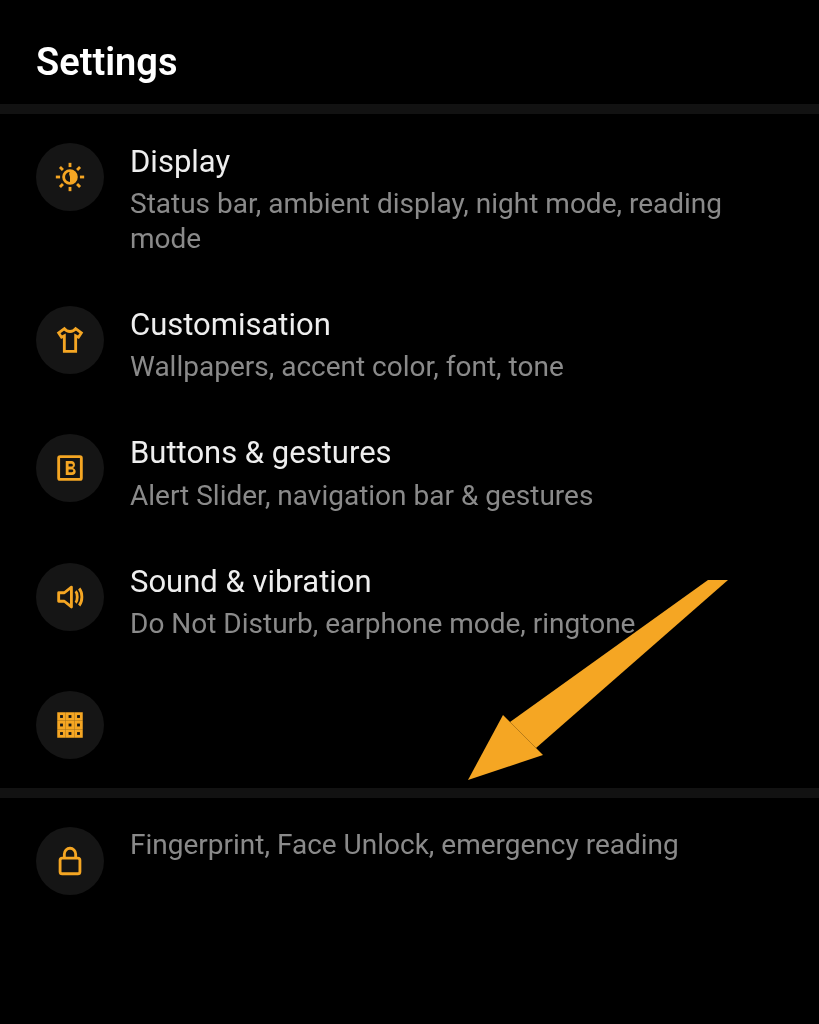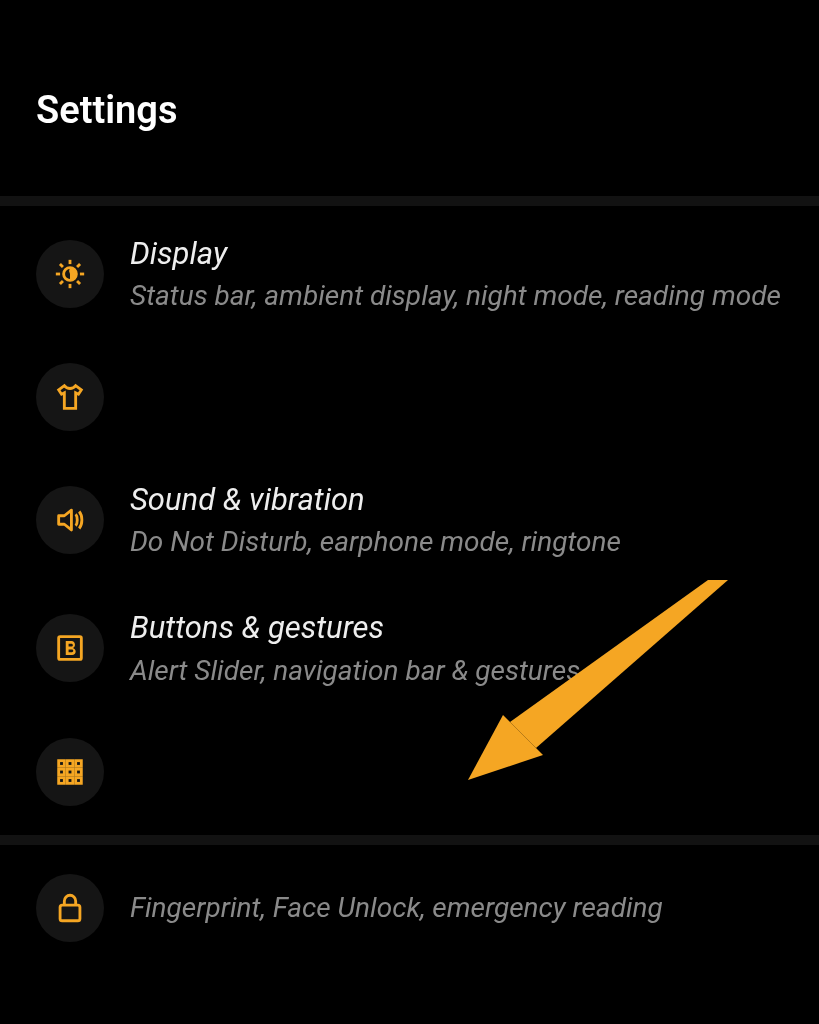--- a/index.html
+++ b/index.html
@@ -5,41 +5,38 @@
   * { box-sizing: border-box; margin: 0; padding: 0; }
   html, body {
     width: 819px;
     height: 1024px;
     background: #000;
     font-family: -apple-system, BlinkMacSystemFont, "Segoe UI", Roboto, sans-serif;
     color: #fff;
     overflow: hidden;
   }
   .header {
-    padding: 40px 0 64px 36px;
-    margin-top: 48px;
+    padding: 40px 0 20px 36px;
   }
   .header h1 {
     font-size: 38px;
     font-weight: 600;
     color: #fff;
   }
   .divider {
     height: 10px;
     background: #121212;
   }
   .list {
     padding: 4px 0;
   }
   .item {
     display: flex;
-    align-items: center;
     padding: 25px 24px 25px 36px;
     cursor: pointer;
-    font-style: italic;
   }
   .icon-circle {
     width: 68px;
     height: 68px;
     border-radius: 50%;
     background: #151515;
     display: flex;
     align-items: center;
     justify-content: center;
     flex-shrink: 0;
@@ -104,46 +101,50 @@
       <div class="subtitle">Status bar, ambient display, night mode, reading mode</div>
     </div>
   </div>
 
   <div class="item">
     <div class="icon-circle">
       <svg viewBox="0 0 24 24">
         <path d="M4 7 L8 4 C8 4 9.5 6 12 6 C14.5 6 16 4 16 4 L20 7 L18 10 L16 9 L16 20 L8 20 L8 9 L6 10 Z" stroke="#F5A623" fill="none"></path>
       </svg>
     </div>
+    <div class="text-col">
+      <div class="title">Customisation</div>
+      <div class="subtitle">Wallpapers, accent color, font, tone</div>
+    </div>
+  </div>
+
+  <div class="item">
+    <div class="icon-circle">
+      <svg viewBox="0 0 24 24">
+        <rect x="4" y="4" width="16" height="16" rx="1" stroke="#F5A623" fill="none"></rect>
+        <path d="M9 7 L9 17 L13.5 17 C15 17 16 16 16 14.5 C16 13.2 15 12.3 14 12 C15 11.7 15.5 10.8 15.5 9.7 C15.5 8.2 14.5 7 13 7 Z M11 9 L13 9 C13.6 9 14 9.4 14 10 C14 10.6 13.6 11 13 11 L11 11 Z M11 13 L13.3 13 C14 13 14.3 13.5 14.3 14 C14.3 14.6 14 15 13.3 15 L11 15 Z" fill="#F5A623" stroke="none"></path>
+      </svg>
+    </div>
+    <div class="text-col">
+      <div class="title">Buttons &amp; gestures</div>
+      <div class="subtitle">Alert Slider, navigation bar &amp; gestures</div>
+    </div>
   </div>
 
   <div class="item">
     <div class="icon-circle">
       <svg viewBox="0 0 24 24">
         <path d="M4 9 L4 15 L8 15 L13 19 L13 5 L8 9 Z" stroke="#F5A623" fill="none" stroke-linejoin="round"></path>
         <path d="M16 8 C17.5 9.5 17.5 14.5 16 16" stroke="#F5A623" fill="none"></path>
         <path d="M18.5 6 C21 9 21 15 18.5 18" stroke="#F5A623" fill="none"></path>
       </svg>
     </div>
     <div class="text-col">
       <div class="title">Sound &amp; vibration</div>
       <div class="subtitle">Do Not Disturb, earphone mode, ringtone</div>
-    </div>
-  </div>
-
-  <div class="item">
-    <div class="icon-circle">
-      <svg viewBox="0 0 24 24">
-        <rect x="4" y="4" width="16" height="16" rx="1" stroke="#F5A623" fill="none"></rect>
-        <path d="M9 7 L9 17 L13.5 17 C15 17 16 16 16 14.5 C16 13.2 15 12.3 14 12 C15 11.7 15.5 10.8 15.5 9.7 C15.5 8.2 14.5 7 13 7 Z M11 9 L13 9 C13.6 9 14 9.4 14 10 C14 10.6 13.6 11 13 11 L11 11 Z M11 13 L13.3 13 C14 13 14.3 13.5 14.3 14 C14.3 14.6 14 15 13.3 15 L11 15 Z" fill="#F5A623" stroke="none"></path>
-      </svg>
-    </div>
-    <div class="text-col">
-      <div class="title">Buttons &amp; gestures</div>
-      <div class="subtitle">Alert Slider, navigation bar &amp; gestures</div>
     </div>
   </div>
 
   <div class="item">
     <div class="icon-circle">
       <svg viewBox="0 0 24 24">
         <rect x="4" y="4" width="4" height="4" stroke="#F5A623" fill="none"></rect>
         <rect x="10" y="4" width="4" height="4" stroke="#F5A623" fill="none"></rect>
         <rect x="16" y="4" width="4" height="4" stroke="#F5A623" fill="none"></rect>
         <rect x="4" y="10" width="4" height="4" stroke="#F5A623" fill="none"></rect>

